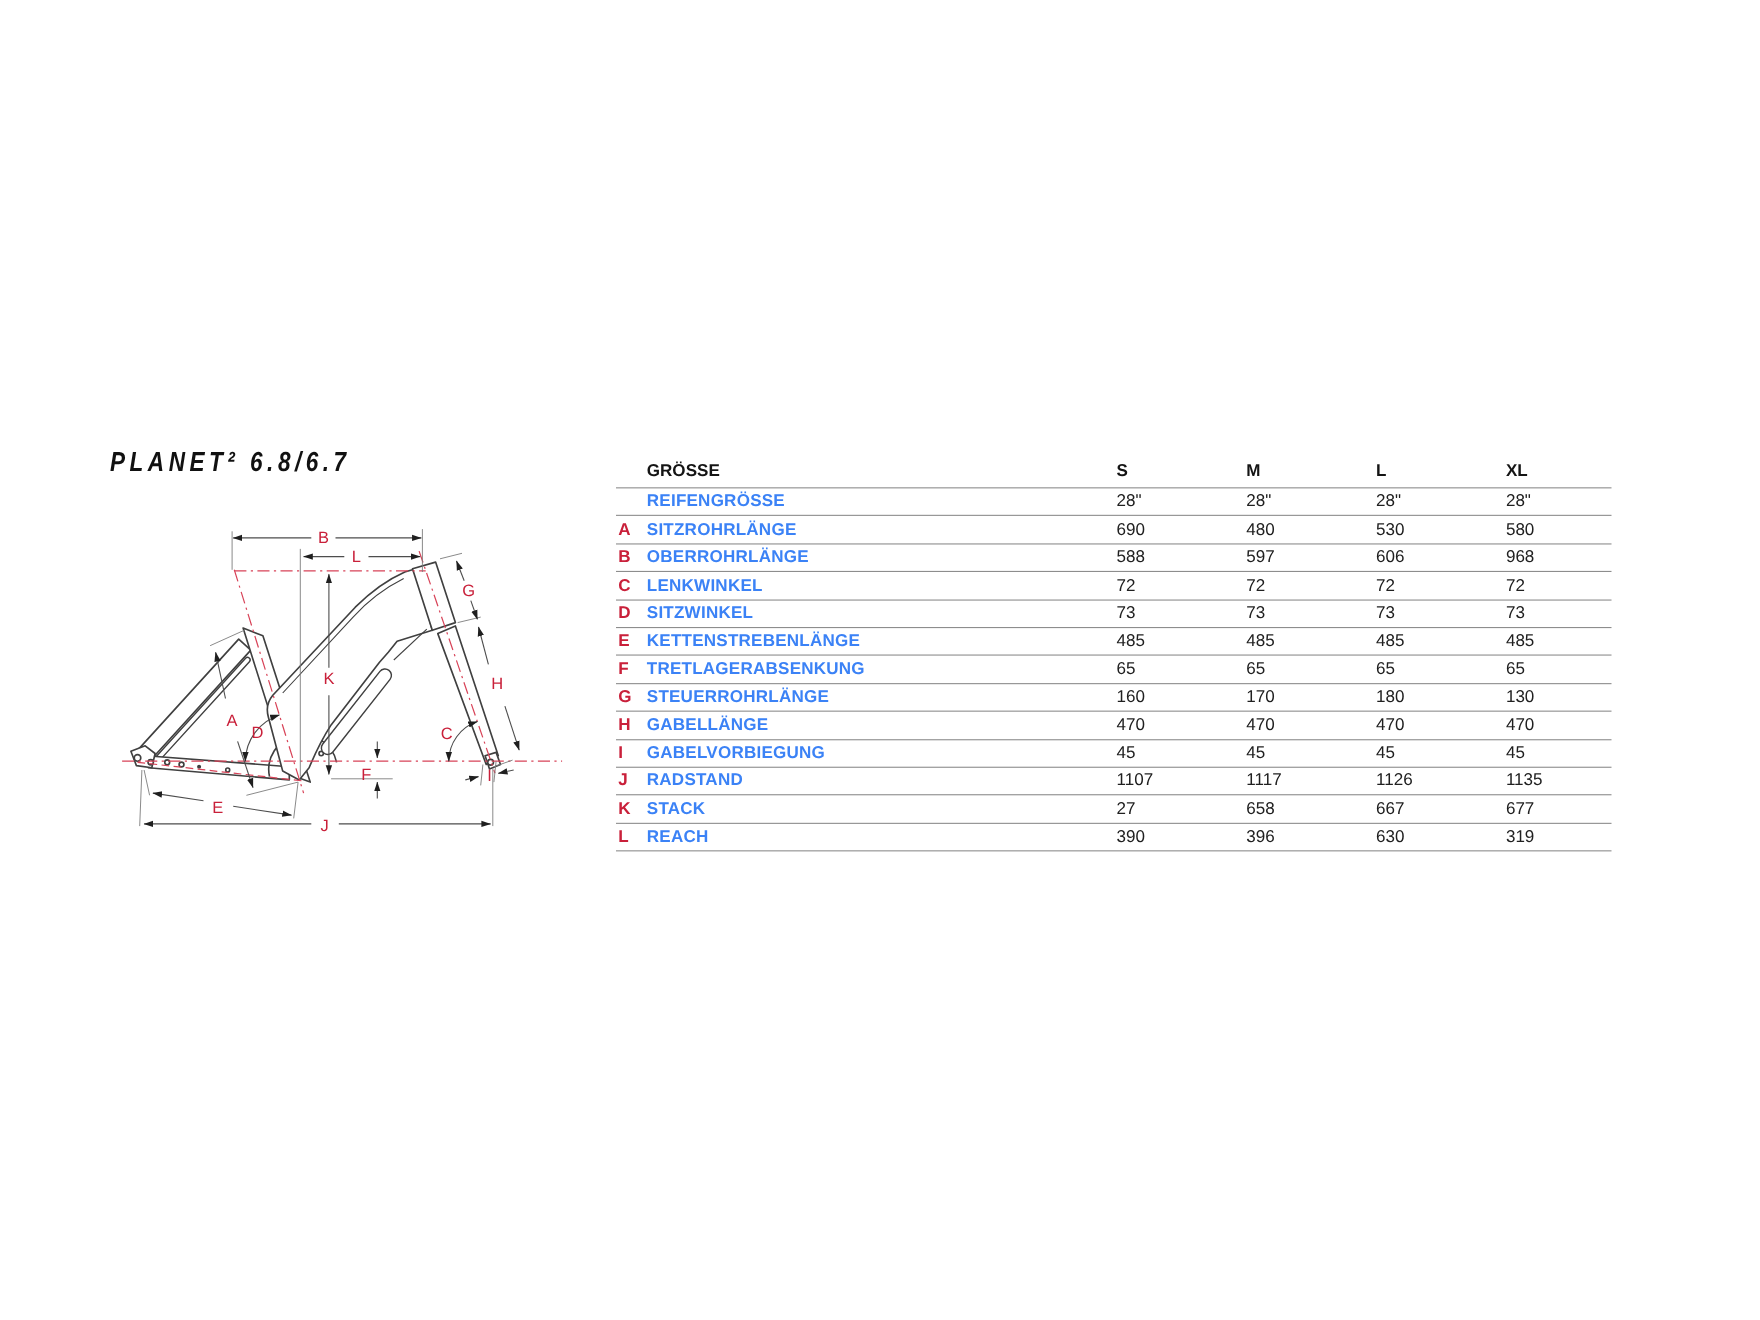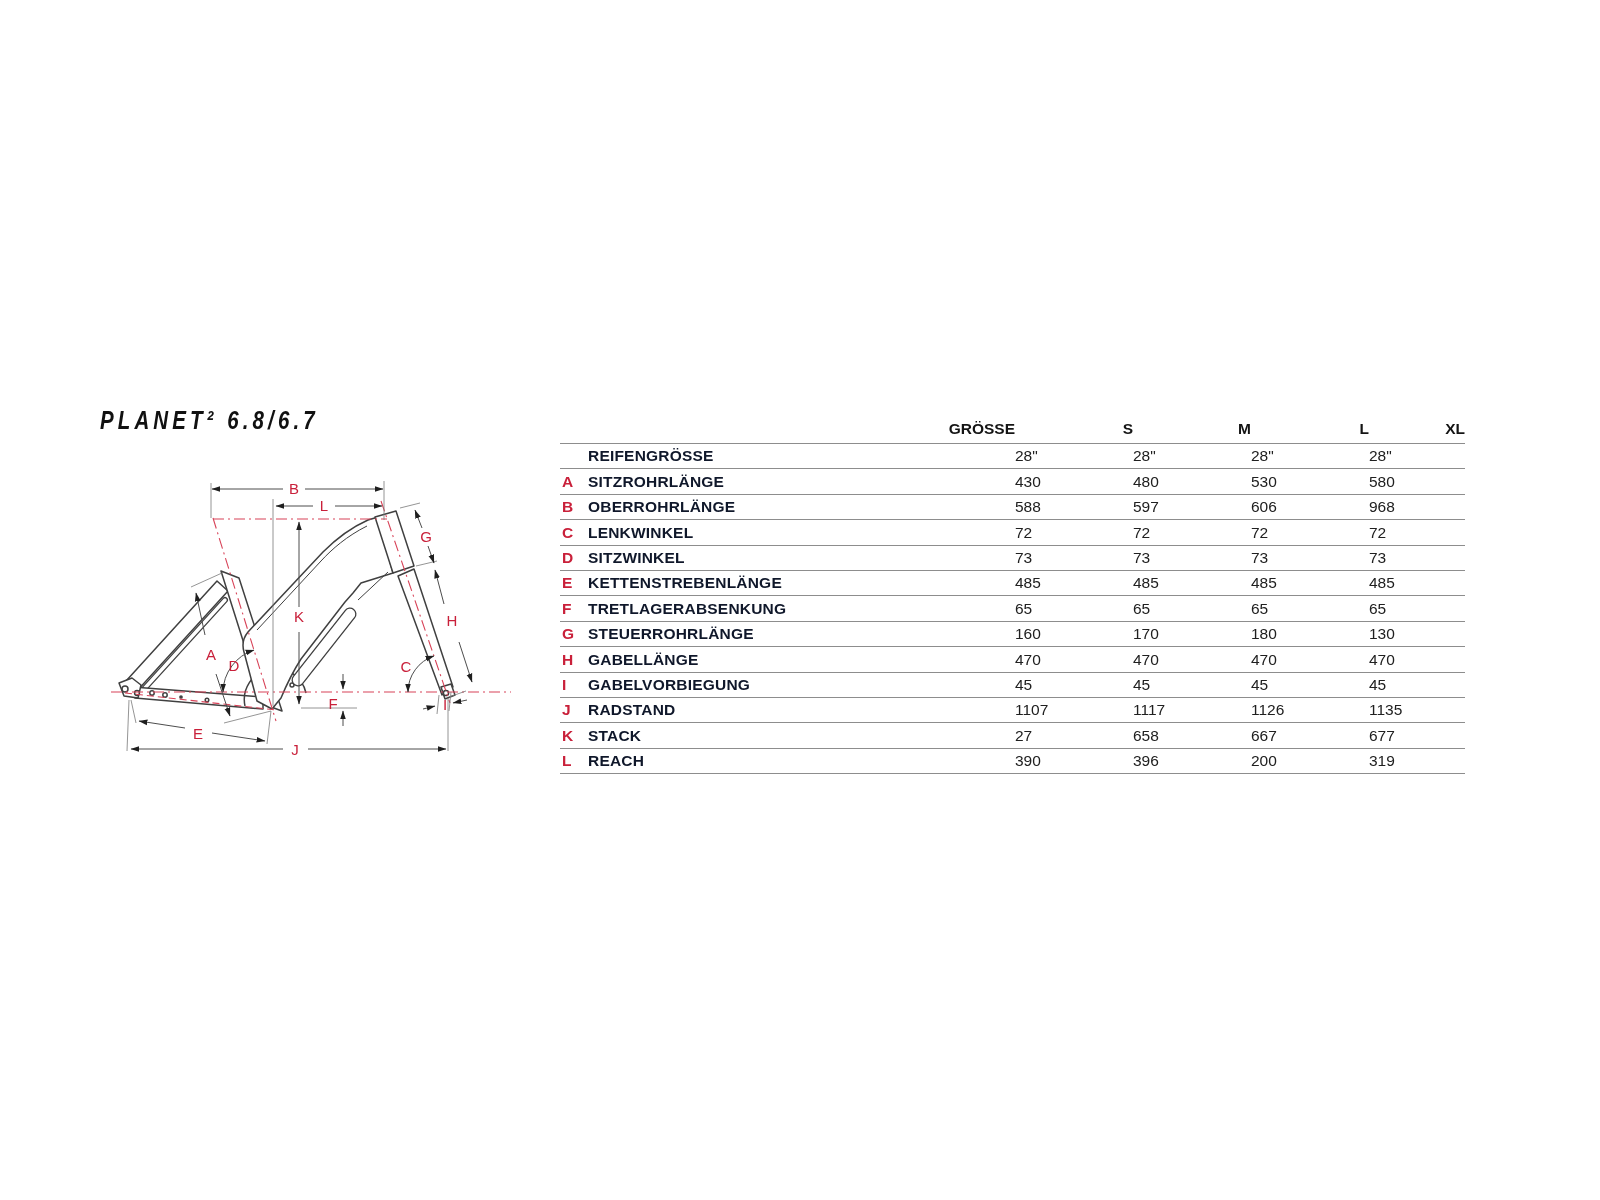--- a/index.html
+++ b/index.html
@@ -14,23 +14,23 @@
   .diagram{position:absolute;left:95px;top:452px;width:430px;height:315px;}
   .diagram text{font-family:"Liberation Sans",sans-serif;font-size:15px;fill:#c9203a;}
 
   
   .geo-table{position:absolute;left:560px;top:414px;width:905px;font-size:15.5px;}
   .g-row{display:grid;grid-template-columns:28px 427px 118px 118px 118px 96px;
          align-items:center;height:24.4px;border-bottom:1px solid #8d8d8d;}
   .g-row.header{height:29px;}
   .cell{white-space:nowrap;overflow:visible;line-height:1;}
   .cell.letter{font-weight:700;color:#c9203a;padding-left:2px;}
-  .cell.label{font-weight:700;color:#0f172a;letter-spacing:.2px;}
+  .cell.label{font-weight:700;color:#3b82f6;letter-spacing:.2px;}
   .cell.val{font-weight:400;color:#202020;}
-  .cell.size-h{font-weight:700;color:#141414;text-align:right;}
+  .cell.size-h{font-weight:700;color:#141414;}
 </style>
 </head>
 <body>
 
 <div class="canvas">
 
   <div class="title">PLANET² 6.8/6.7</div>
 
   <svg class="diagram" viewBox="0 0 430 315">
     <defs>
@@ -172,21 +172,21 @@
           <div class="cell letter"></div>
           <div class="cell label">REIFENGRÖSSE</div>
           <div class="cell val">28"</div>
           <div class="cell val">28"</div>
           <div class="cell val">28"</div>
           <div class="cell val">28"</div>
         </div>
         <div class="g-row">
           <div class="cell letter">A</div>
           <div class="cell label">SITZROHRLÄNGE</div>
-          <div class="cell val">430</div>
+          <div class="cell val">690</div>
           <div class="cell val">480</div>
           <div class="cell val">530</div>
           <div class="cell val">580</div>
         </div>
         <div class="g-row">
           <div class="cell letter">B</div>
           <div class="cell label">OBERROHRLÄNGE</div>
           <div class="cell val">588</div>
           <div class="cell val">597</div>
           <div class="cell val">606</div>
@@ -262,19 +262,19 @@
           <div class="cell val">27</div>
           <div class="cell val">658</div>
           <div class="cell val">667</div>
           <div class="cell val">677</div>
         </div>
         <div class="g-row">
           <div class="cell letter">L</div>
           <div class="cell label">REACH</div>
           <div class="cell val">390</div>
           <div class="cell val">396</div>
-          <div class="cell val">200</div>
+          <div class="cell val">630</div>
           <div class="cell val">319</div>
         </div>
       </div>
   </div>
 
 </div>
 
 </body></html>

